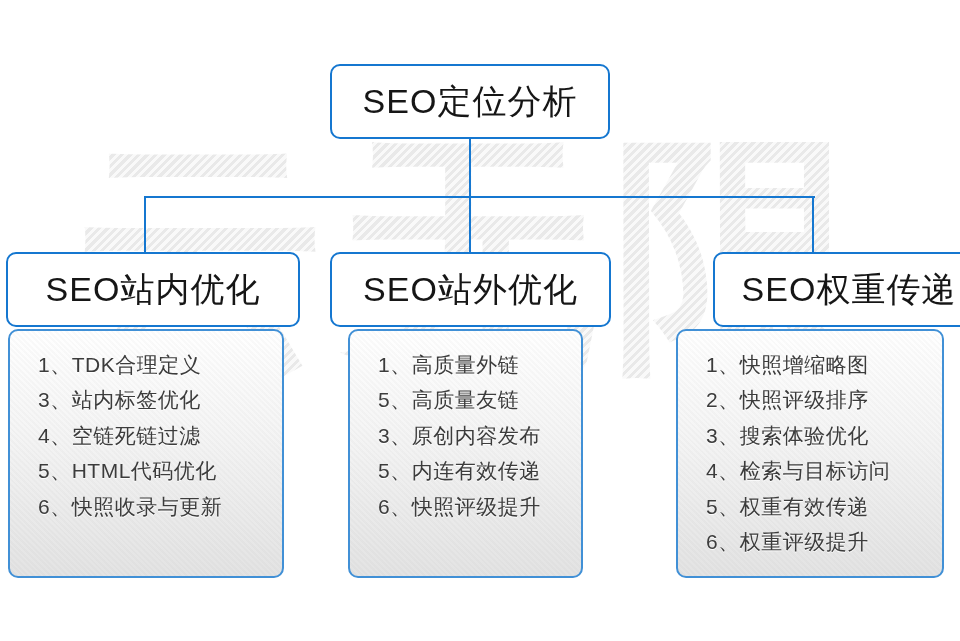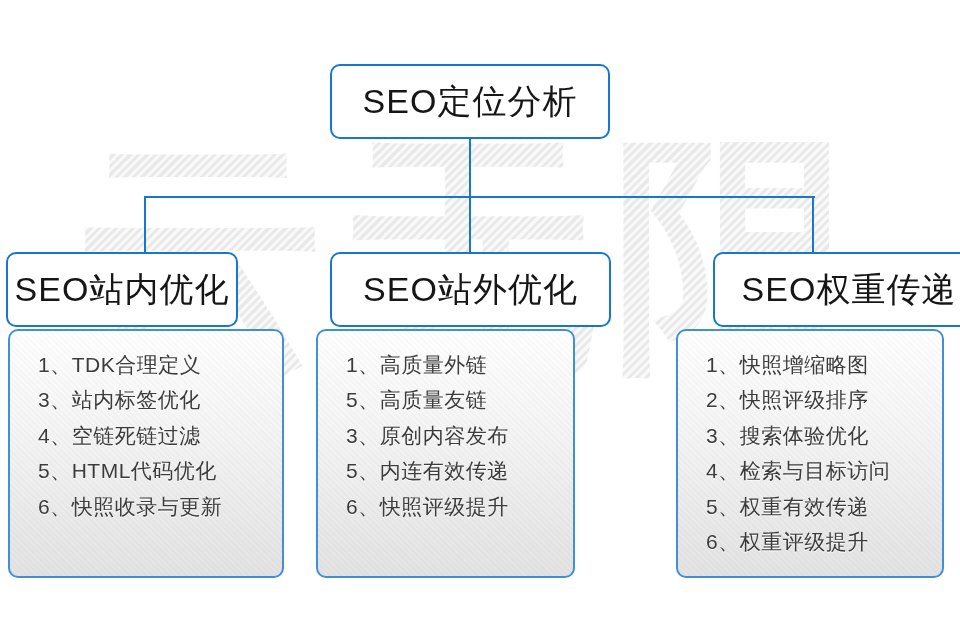--- a/index.html
+++ b/index.html
@@ -77,38 +77,38 @@
   <div class="line v" style="left:469px;top:139px;height:59px"></div>
   <div class="line h" style="left:144px;top:196px;width:671px"></div>
   <div class="line v" style="left:144px;top:197px;height:56px"></div>
   <div class="line v" style="left:469px;top:197px;height:56px"></div>
   <div class="line v" style="left:812px;top:197px;height:56px"></div>
 
   <div class="node" style="left:330px;top:64px;width:280px">
     <span>SEO定位分析</span>
   </div>
 
-  <div class="node" style="left:6px;top:252px;width:232px">
+  <div class="node" style="left:6px;top:252px;width:294px">
     <span>SEO站内优化</span>
   </div>
   <div class="node" style="left:330px;top:252px;width:281px">
     <span>SEO站外优化</span>
   </div>
   <div class="node" style="left:713px;top:252px;width:272px">
     <span>SEO权重传递</span>
   </div>
 
   <div class="panel" style="left:8px;top:329px;width:276px">
       <div class="list-item">1、TDK合理定义</div>
       <div class="list-item">3、站内标签优化</div>
       <div class="list-item">4、空链死链过滤</div>
       <div class="list-item">5、HTML代码优化</div>
       <div class="list-item">6、快照收录与更新</div>
     </div>
-  <div class="panel" style="left:316px;top:329px;width:259px">
+  <div class="panel" style="left:348px;top:329px;width:235px">
       <div class="list-item">1、高质量外链</div>
       <div class="list-item">5、高质量友链</div>
       <div class="list-item">3、原创内容发布</div>
       <div class="list-item">5、内连有效传递</div>
       <div class="list-item">6、快照评级提升</div>
     </div>
   <div class="panel" style="left:676px;top:329px;width:268px">
       <div class="list-item">1、快照增缩略图</div>
       <div class="list-item">2、快照评级排序</div>
       <div class="list-item">3、搜索体验优化</div>

